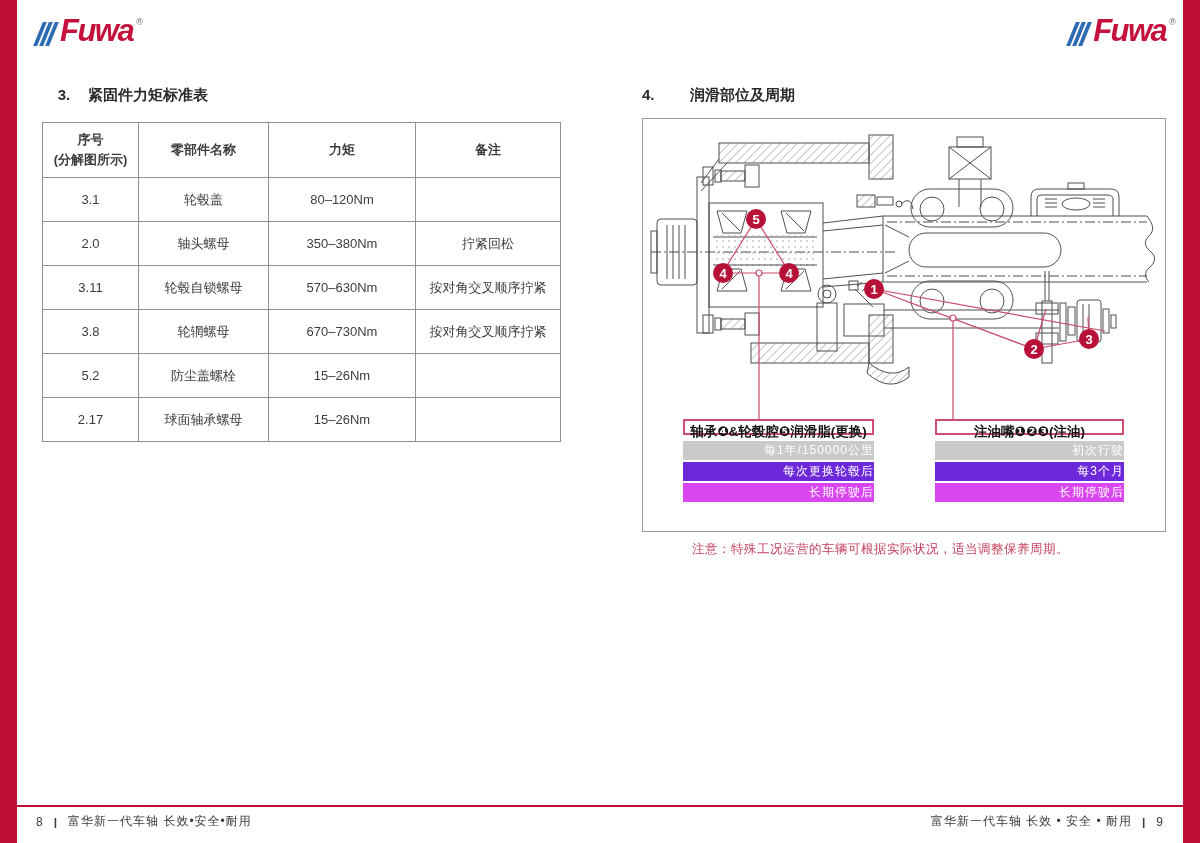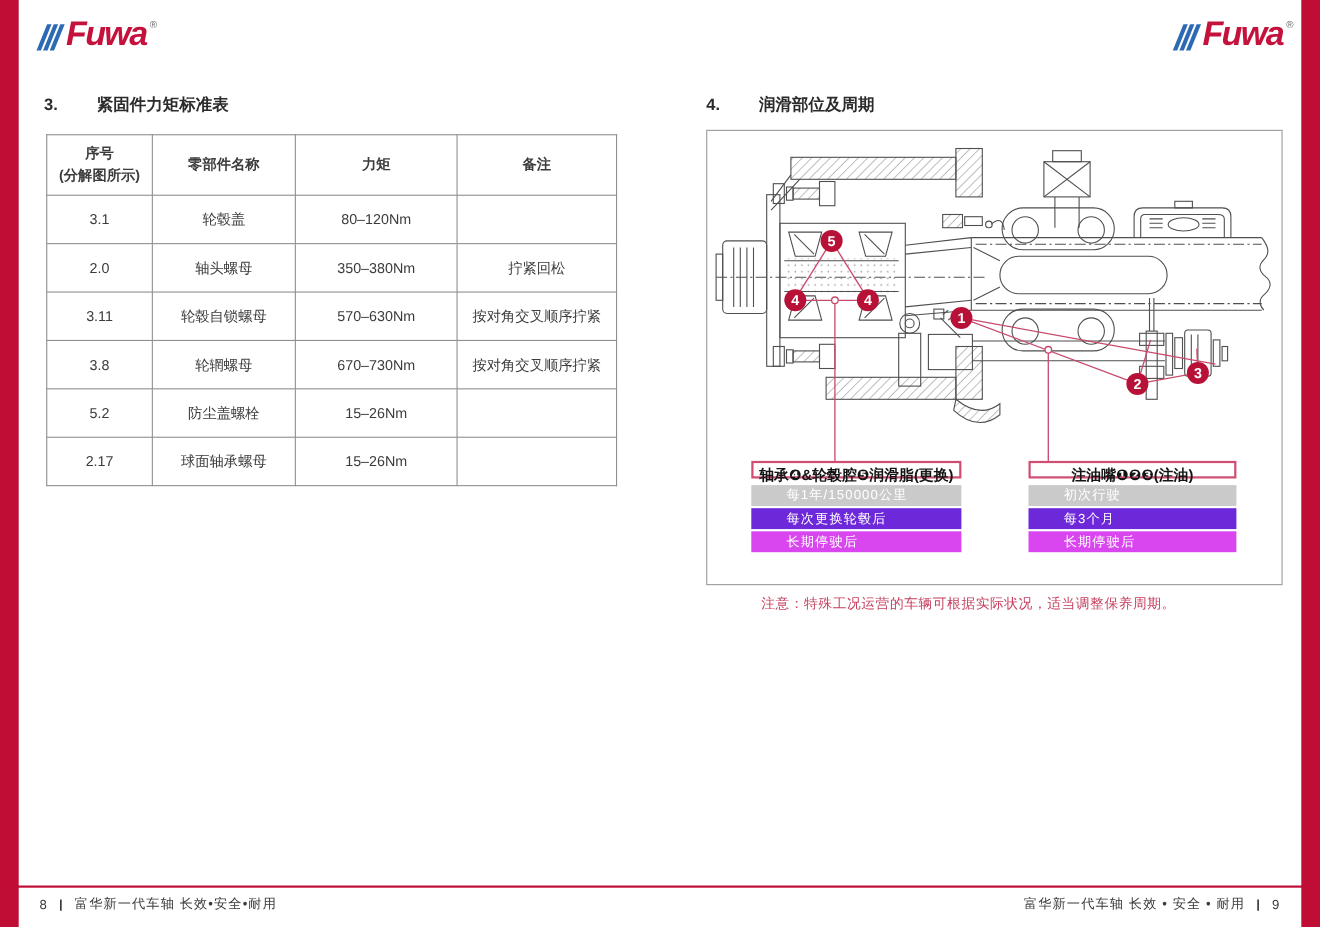--- a/index.html
+++ b/index.html
@@ -15,36 +15,36 @@
   .logo{position:absolute;top:16px;display:flex;align-items:flex-start;height:34px;}
   .logo.tl{left:38px;} .logo.tr{right:24px;}
   .logo .stripes{display:flex;align-items:flex-end;height:26px;margin-top:4px;margin-right:4px;}
   .logo .stripes i{display:block;width:3.5px;height:24px;background:#2d6ab4;transform:skewX(-22deg);margin-right:2.5px;}
   .logo .logo-text{font-size:31px;line-height:30px;font-weight:bold;font-style:italic;color:#c4123c;letter-spacing:-1.5px;}
   .logo .reg{font-size:9px;color:#666;margin-left:3px;margin-top:1px;font-style:normal;}
 
   
   .sec-head{position:absolute;top:86px;font-size:15px;font-weight:bold;color:#2b2b2b;}
   .sec-head .sec-num{display:inline-block;width:48px;}
-  .sec-head.s3{left:40px;} .sec-head.s4{left:642px;}
+  .sec-head.s3{left:40px;text-align:center;} .sec-head.s4{left:642px;}
 
   
   table.torque{position:absolute;left:42px;top:122px;width:518px;border-collapse:collapse;table-layout:fixed;}
   table.torque th,table.torque td{border:1px solid #8f8f8f;text-align:center;vertical-align:middle;font-size:13px;color:#3c3c3c;padding:0 4px;}
   table.torque th{height:54px;font-weight:bold;white-space:pre-line;line-height:1.55;}
   table.torque td{height:43px;font-weight:normal;}
 
   
   .diagram-box{position:absolute;left:642px;top:118px;width:522px;height:412px;border:1px solid #9a9a9a;background:#fff;}
   .diagram-box svg{position:absolute;left:0;top:0;}
   .legend{position:absolute;top:300px;}
   .legend.lft{left:40px;width:191px;}
   .legend.rgt{left:292px;width:189px;}
   .legend-title{box-sizing:border-box;border:2px solid #d04c70;background:#fff;height:16px;line-height:22px;text-align:center;font-size:13.5px;font-weight:bold;color:#141414;}
-  .legend-bar{height:19px;line-height:19px;margin-top:2px;text-align:left;font-size:12px;color:#ffffff;letter-spacing:1px;padding-left:32px;}
+  .legend-bar{height:19px;line-height:19px;margin-top:2px;text-align:right;font-size:12px;color:#ffffff;letter-spacing:1px;padding-left:32px;}
   .legend-bar.b1{margin-top:6px;background:#cacaca;}
   .legend-bar.b2{background:#6d28d9;}
   .legend-bar.b3{background:#d946ef;}
 
   .note{position:absolute;left:658px;top:541px;font-size:12.5px;color:#c5405f;letter-spacing:0.5px;margin-left:34px;}
 
   
   .footer-rule{position:absolute;left:0;right:0;top:805px;height:2px;background:#c00d35;}
   .footer{position:absolute;top:813px;font-size:12px;color:#3a3a3a;letter-spacing:1px;display:flex;align-items:center;}
   .footer.fl{left:36px;} .footer.fr{right:36px;}

